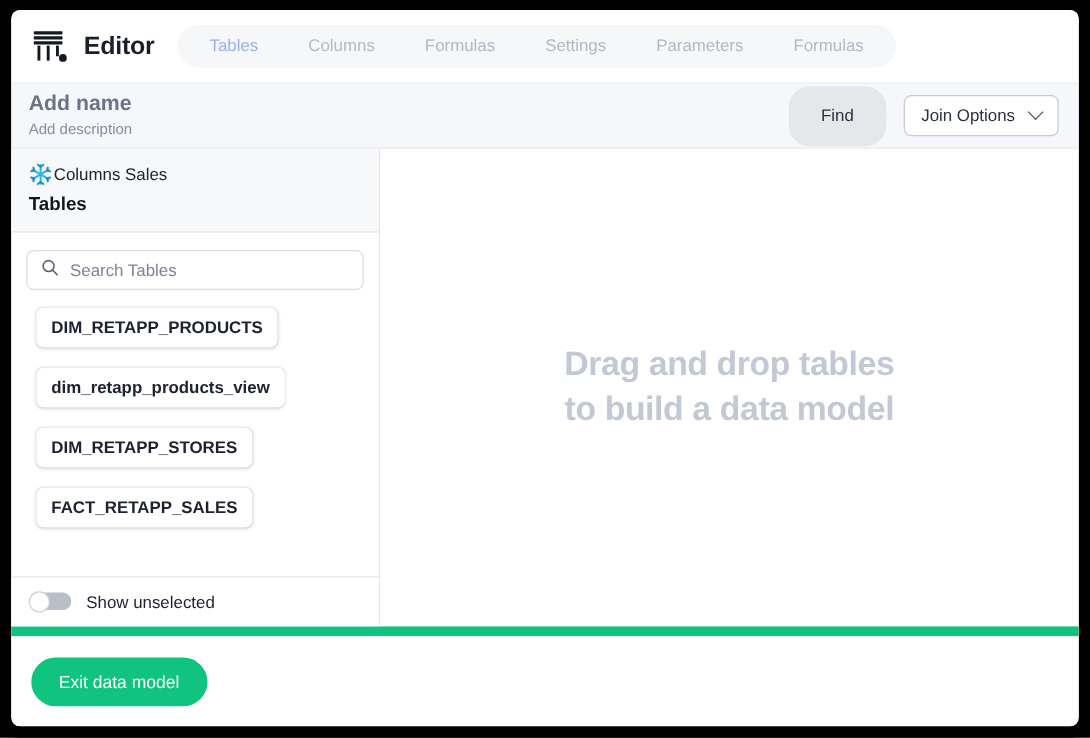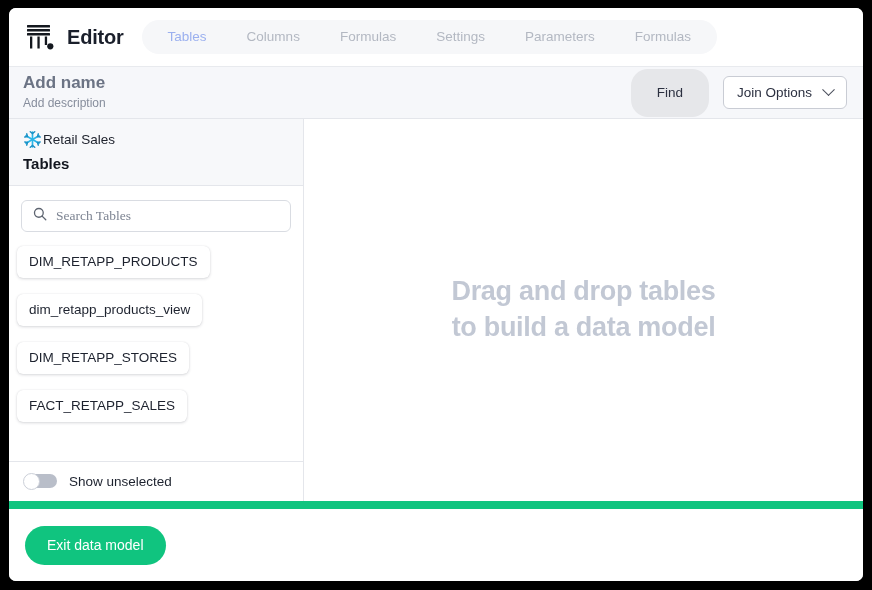--- a/index.html
+++ b/index.html
@@ -208,33 +208,34 @@
 
   .search-ico {
     margin: 0 9px 0 11px;
     flex: 0 0 14px;
   }
 
   .search-input {
     border: none;
     outline: none;
     font-size: 13.5px;
-    font-family: Liberation Serif, serif;
+    font-family: Liberation Sans, sans-serif;
     color: #2b3040;
     background: transparent;
     width: 100%;
     padding: 0;
   }
   .search-input::placeholder { color: #7d8492; }
 
   .table-list {
     flex: 1 1 auto;
     overflow-y: auto;
-    padding: 8px 12px 8px 8px;
+    padding: 8px 12px 8px 20px;
     min-height: 0;
+    font-weight: bold;
   }
 
   .table-chip {
     display: inline-block;
     background: #ffffff;
     border-radius: 6px;
     box-shadow: 0 1px 3px rgba(22,28,45,0.17), 0 0 1px rgba(22,28,45,0.12);
     font-size: 13.5px;
     color: #1d222e;
     padding: 8px 12px 9px 12px;
@@ -398,21 +399,21 @@
                   <line x1="5.6" y1="8.2" x2="2.3" y2="8.9"></line>
                   <line x1="18.4" y1="15.8" x2="19.3" y2="19.1"></line>
                   <line x1="18.4" y1="15.8" x2="21.7" y2="15.1"></line>
                   <line x1="18.4" y1="8.2" x2="19.3" y2="4.9"></line>
                   <line x1="18.4" y1="8.2" x2="21.7" y2="8.9"></line>
                   <line x1="5.6" y1="15.8" x2="4.7" y2="19.1"></line>
                   <line x1="5.6" y1="15.8" x2="2.3" y2="15.1"></line>
                 </g>
               </svg>
             </span>
-            <span class="source-name">Retail Sales</span>
+            <span class="source-name">Columns Sales</span>
           </div>
           <div class="sidebar-subtitle">Tables</div>
         </div>
 
         <div class="search-wrap">
           <div class="search-box">
             <span class="search-ico">
               <svg width="14" height="14" viewBox="0 0 16 16" aria-hidden="true">
                 <circle cx="6.7" cy="6.7" r="5" fill="none" stroke="#5d6470" stroke-width="1.5"></circle>
                 <line x1="10.4" y1="10.4" x2="14.6" y2="14.6" stroke="#5d6470" stroke-width="1.5" stroke-linecap="round"></line>

